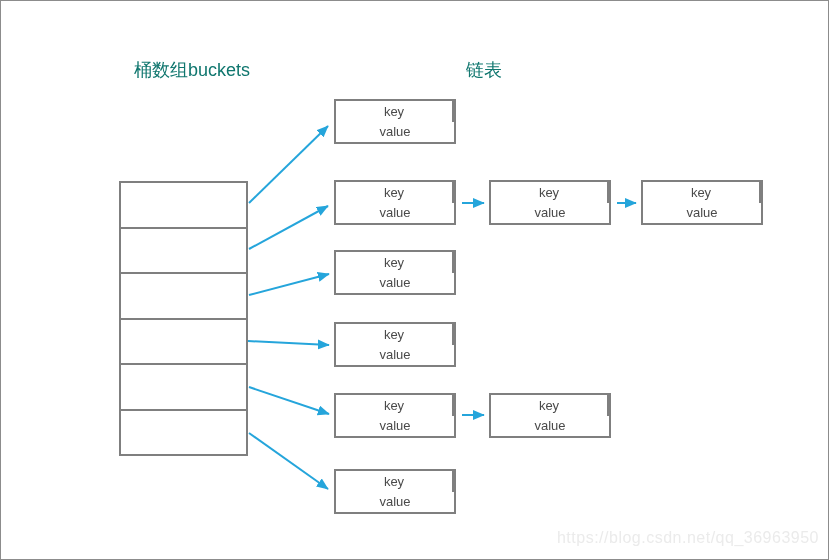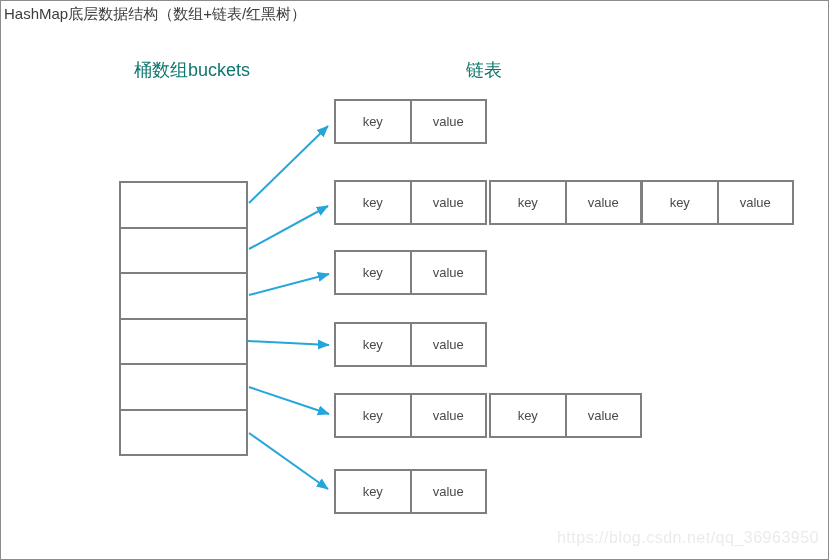--- a/index.html
+++ b/index.html
@@ -48,26 +48,27 @@
   }
   .bucket-cell {
     flex: 1 1 0;
     border-bottom: 2px solid #7f7f7f;
     box-sizing: border-box;
   }
   .bucket-cell:last-child { border-bottom: none; }
 
   .kv-node {
     position: absolute;
-    width: 153px;
+    width: 122px;
     height: 45px;
     border: 2px solid #7f7f7f;
     box-sizing: border-box;
     background: #ffffff;
     display: flex;
+    flex-direction: column;
   }
   .kv-cell {
     flex: 1 1 0;
     display: flex;
     align-items: center;
     justify-content: center;
     font-size: 13px;
     color: #4a4a4a;
     box-sizing: border-box;
   }
@@ -101,21 +102,20 @@
     color: #ebebeb;
     letter-spacing: 0.5px;
     white-space: nowrap;
   }
 </style>
 </head>
 <body>
 
 <div class="canvas">
 
-  <div class="page-title">HashMap底层数据结构（数组+链表/红黑树）</div>
 
   <div class="section-label label-buckets">桶数组buckets</div>
   <div class="section-label label-linkedlist">链表</div>
 
   <div class="bucket-array">
     <div class="bucket-cell"></div>
     <div class="bucket-cell"></div>
     <div class="bucket-cell"></div>
     <div class="bucket-cell"></div>
     <div class="bucket-cell"></div>

